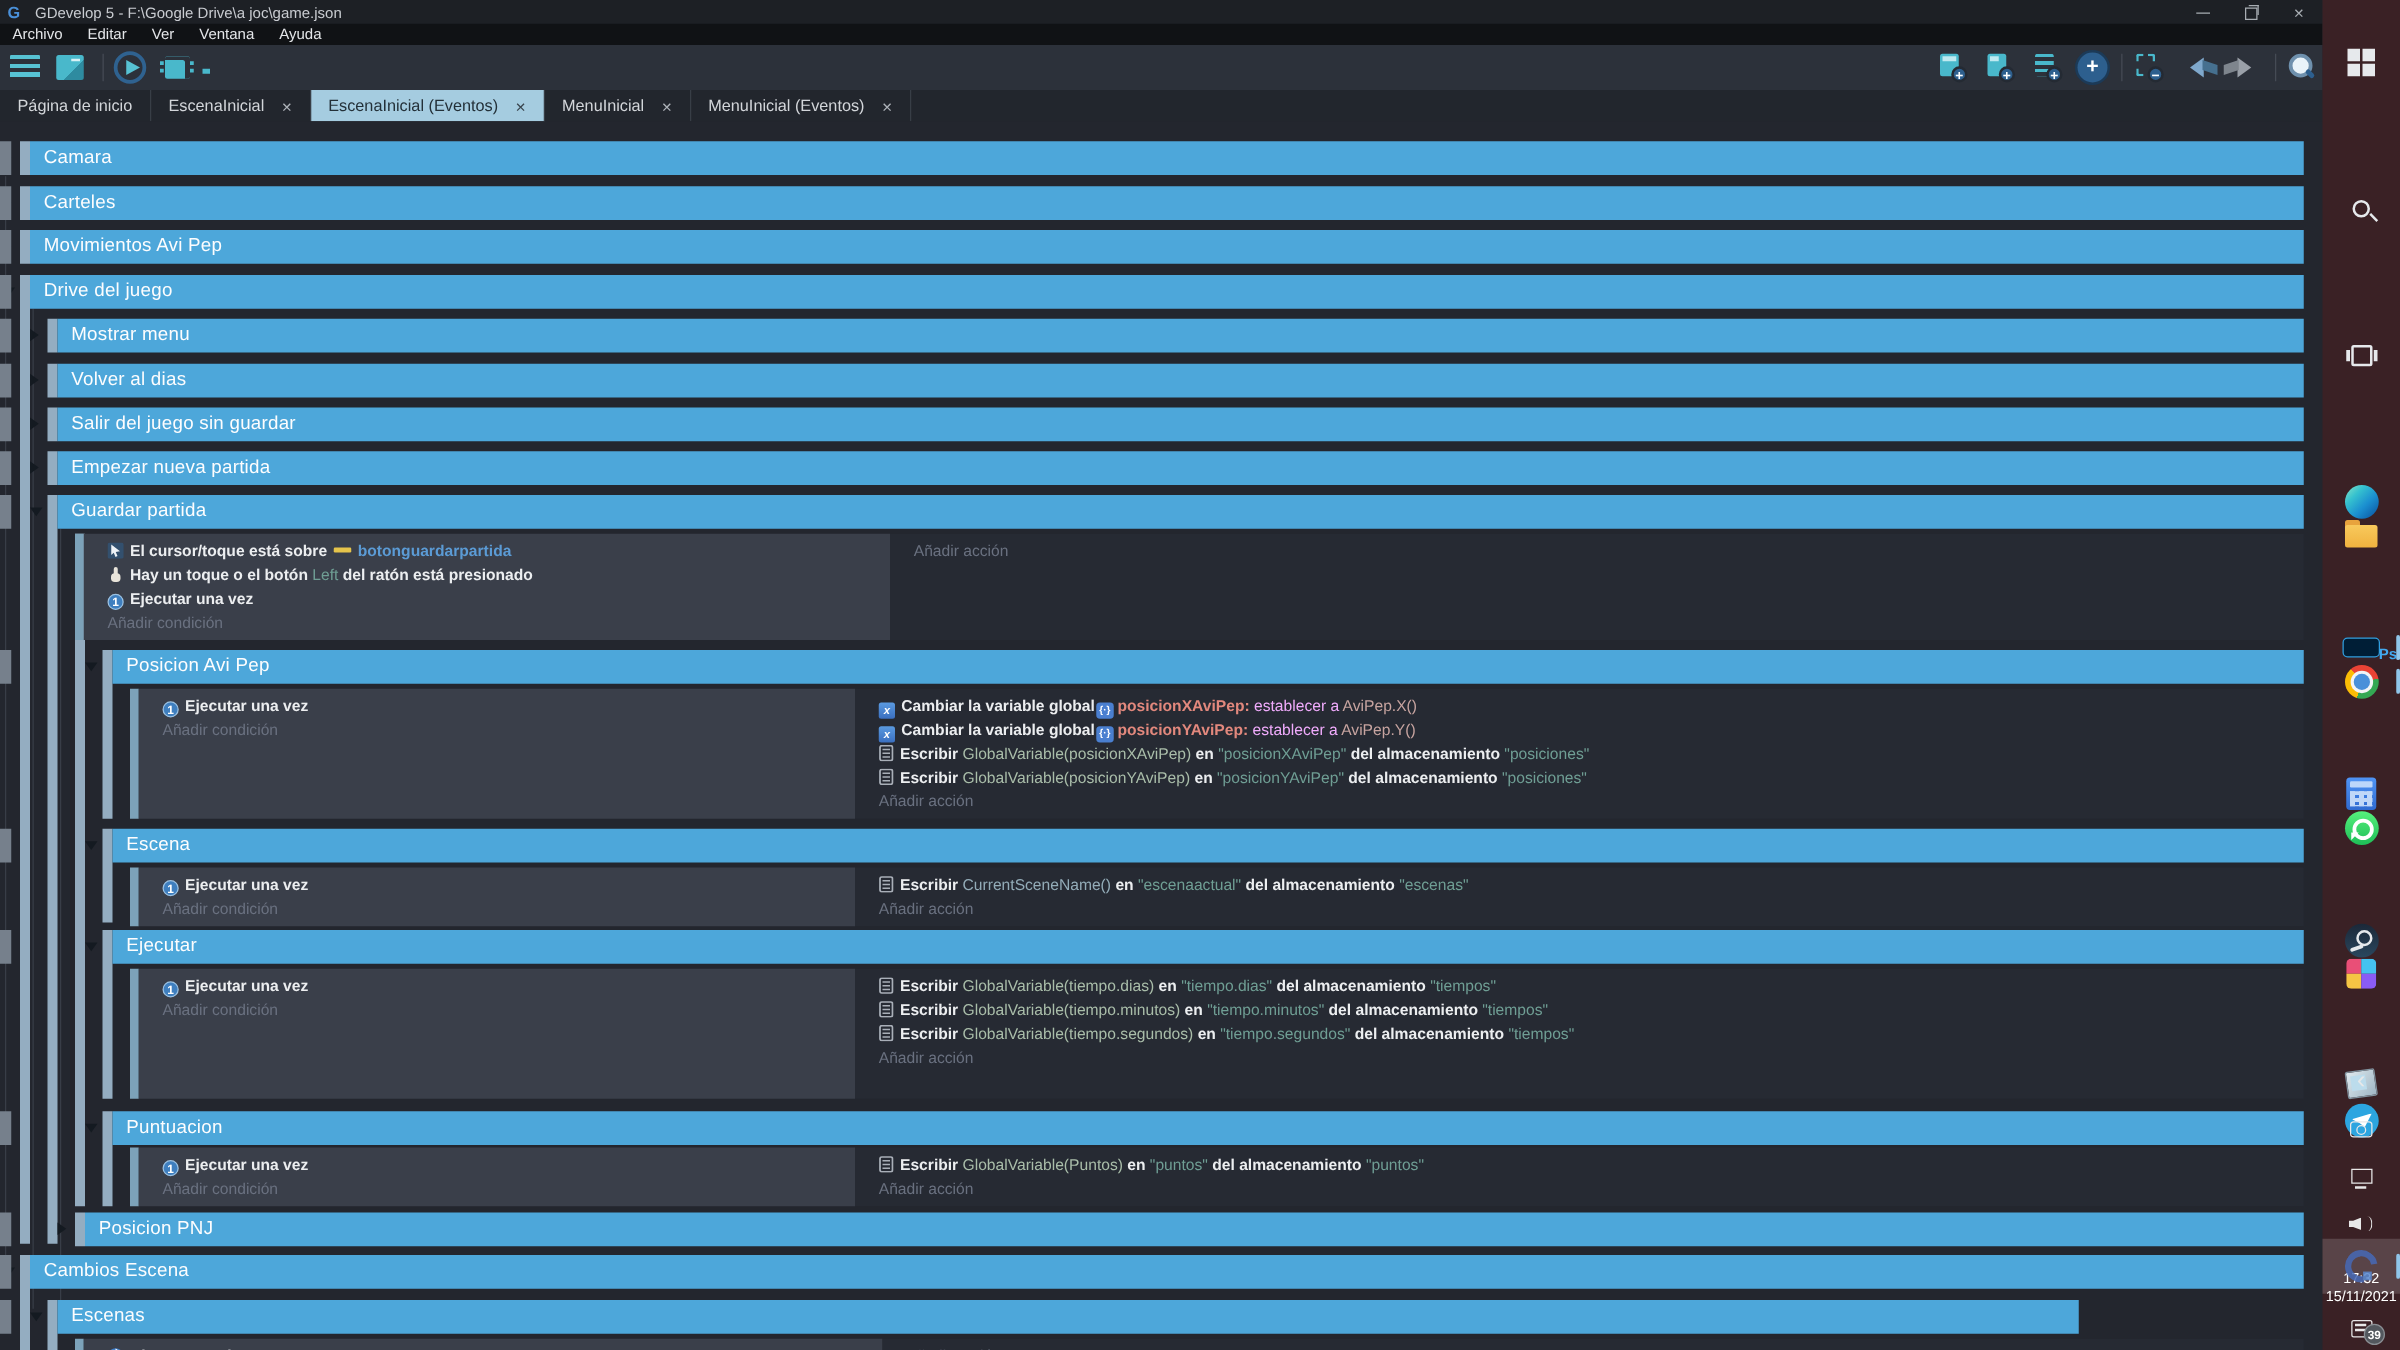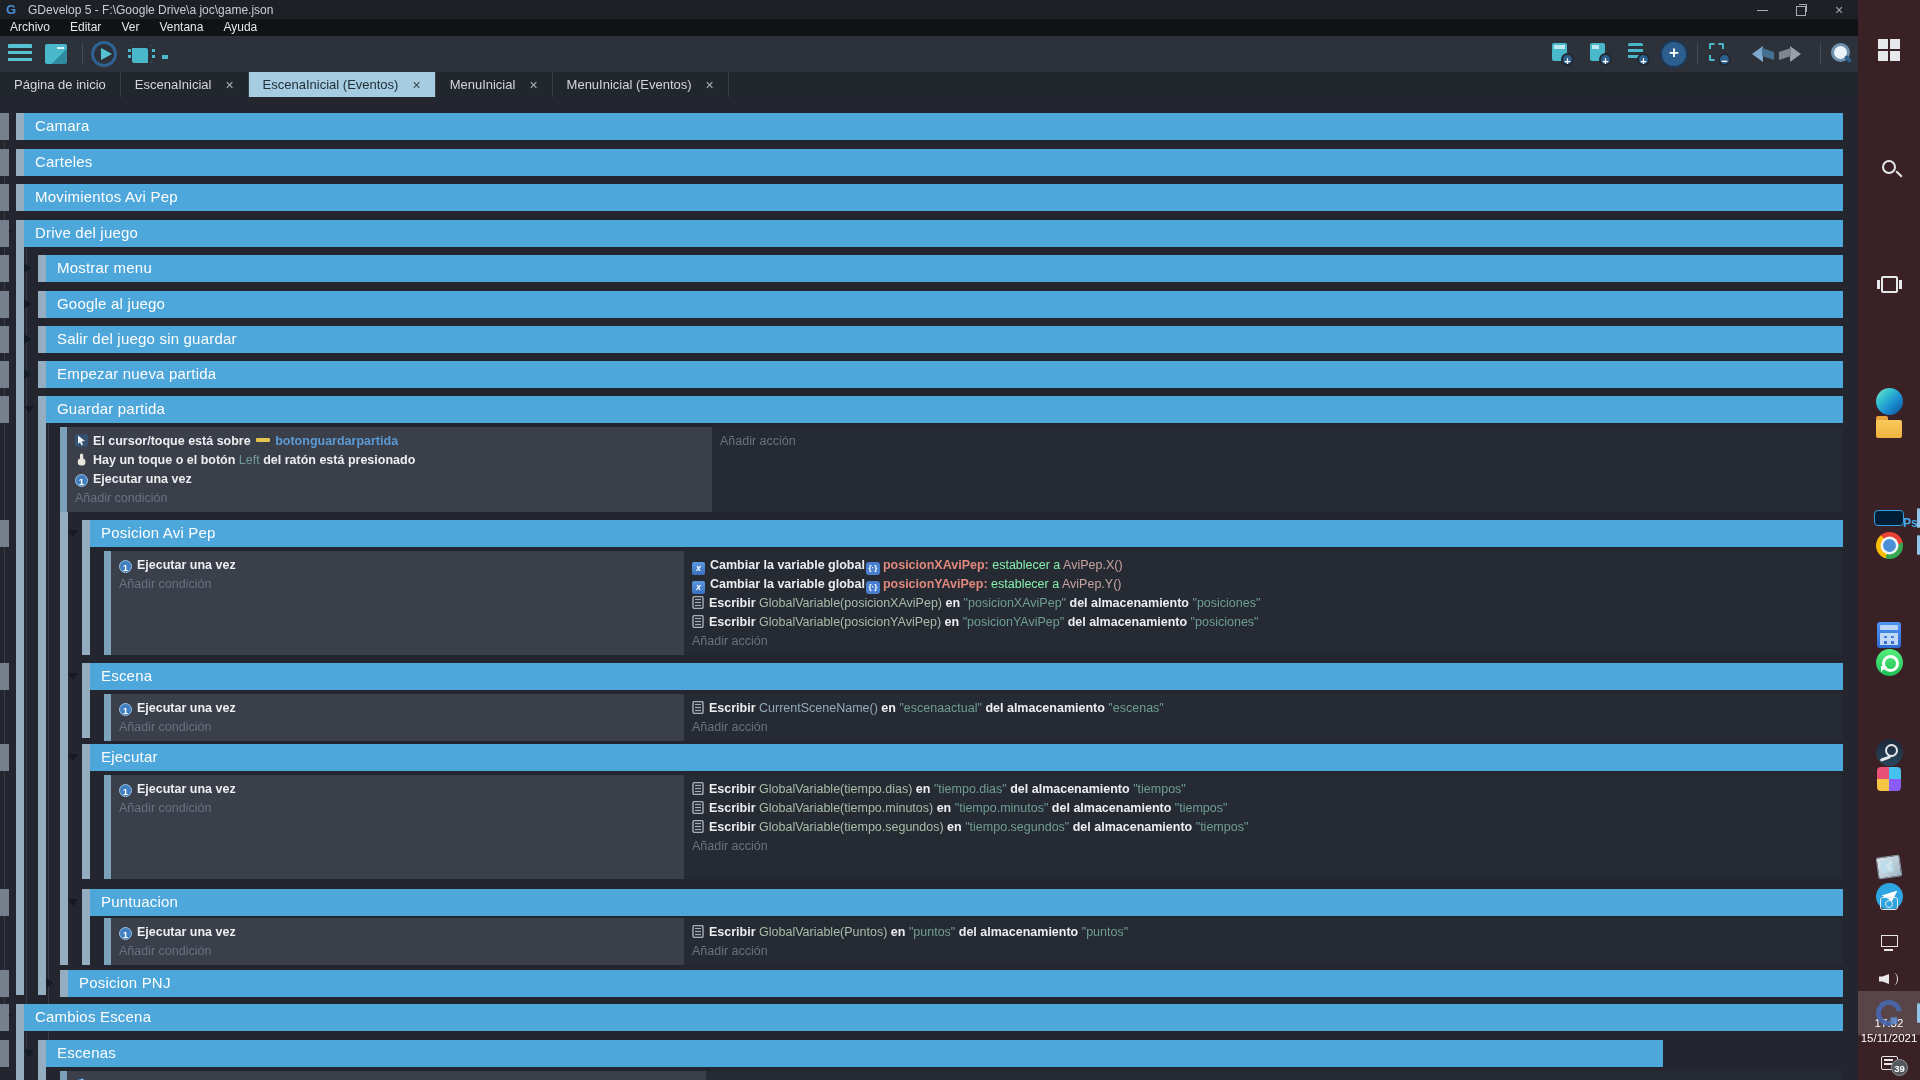--- a/index.html
+++ b/index.html
@@ -72,25 +72,25 @@
   .gbar { position:absolute; height:27px; background:#4da7da; color:#fdfdfe; font-size:15px;
     line-height:26px; padding-left:11px; letter-spacing:.2px; }
   .arrow { position:absolute; width:0; height:0; }
   .arrow.col { border-left:7px solid #141a21; border-top:5px solid transparent; border-bottom:5px solid transparent; }
   .arrow.exp { border-top:7px solid #141a21; border-left:5px solid transparent; border-right:5px solid transparent; }
 
   .ev { position:absolute; }
   .ev .ev-border { position:absolute; left:0; top:0; bottom:0; width:7px; background:#7ca2b9; }
   .ev .ev-cond { position:absolute; left:7px; top:0; bottom:0; background:#3a3f4a; padding-top:5px; }
   .ev .ev-act  { position:absolute; right:0; top:0; bottom:0; background:#262a33; padding-top:5px; }
-  .line { height:19px; line-height:19px; font-size:12.5px; padding-left:8px; white-space:nowrap; color:#e9ebee; }
+  .line { height:19px; line-height:19px; font-size:12.5px; padding-left:19px; white-space:nowrap; color:#e9ebee; }
   .seg-b { color:#eceef0; font-weight:700; }
   .seg-obj { color:#5b9bd5; font-weight:700; }
   .seg-var { color:#e2887d; font-weight:700; }
-  .seg-set { color:#86efac; }
+  .seg-set { color:#f0abfc; }
   .seg-exprR { color:#c7a4a0; }
   .seg-expr { color:#a9bda9; }
   .seg-exprB { color:#93acb8; }
   .seg-str { color:#6f9e94; }
   .seg-add { color:#6a7180; font-weight:400; }
 
   .ic { display:inline-block; vertical-align:-2px; margin-right:5px; }
   .ic-once { display:inline-block; width:13px; height:13px; border-radius:50%; background:#3f7fbf; color:#fff;
     font-size:9.5px; font-weight:700; text-align:center; line-height:13px; vertical-align:-2px; margin-right:5px; border:1px solid #9cc2e2; }
   .ic-var { display:inline-block; width:13px; height:13px; border-radius:2px; background:linear-gradient(#5a9ae0,#3a6fc0);
@@ -284,21 +284,21 @@
       <div class="handle" style="top: 87px; height: 27px;"></div>
       <div class="rail" style="left: 16px; top: 123px; height: 775px;"></div>
       <div class="gbar" style="left: 24px; top: 123px; width: 1819px;"><span>Drive del juego</span></div>
       <div class="arrow exp" style="left: 2px; top: 133px;"></div>
       <div class="handle" style="top: 123px; height: 27px;"></div>
       <div class="rail" style="left: 38px; top: 158px; height: 27px;"></div>
       <div class="gbar" style="left: 46px; top: 158px; width: 1797px;"><span>Mostrar menu</span></div>
       <div class="arrow col" style="left: 24px; top: 166px;"></div>
       <div class="handle" style="top: 158px; height: 27px;"></div>
       <div class="rail" style="left: 38px; top: 194px; height: 27px;"></div>
-      <div class="gbar" style="left: 46px; top: 194px; width: 1797px;"><span>Google al juego</span></div>
+      <div class="gbar" style="left: 46px; top: 194px; width: 1797px;"><span>Volver al dias</span></div>
       <div class="arrow col" style="left: 24px; top: 202px;"></div>
       <div class="handle" style="top: 194px; height: 27px;"></div>
       <div class="rail" style="left: 38px; top: 229px; height: 27px;"></div>
       <div class="gbar" style="left: 46px; top: 229px; width: 1797px;"><span>Salir del juego sin guardar</span></div>
       <div class="arrow col" style="left: 24px; top: 237px;"></div>
       <div class="handle" style="top: 229px; height: 27px;"></div>
       <div class="rail" style="left: 38px; top: 264px; height: 27px;"></div>
       <div class="gbar" style="left: 46px; top: 264px; width: 1797px;"><span>Empezar nueva partida</span></div>
       <div class="arrow col" style="left: 24px; top: 272px;"></div>
       <div class="handle" style="top: 264px; height: 27px;"></div>

